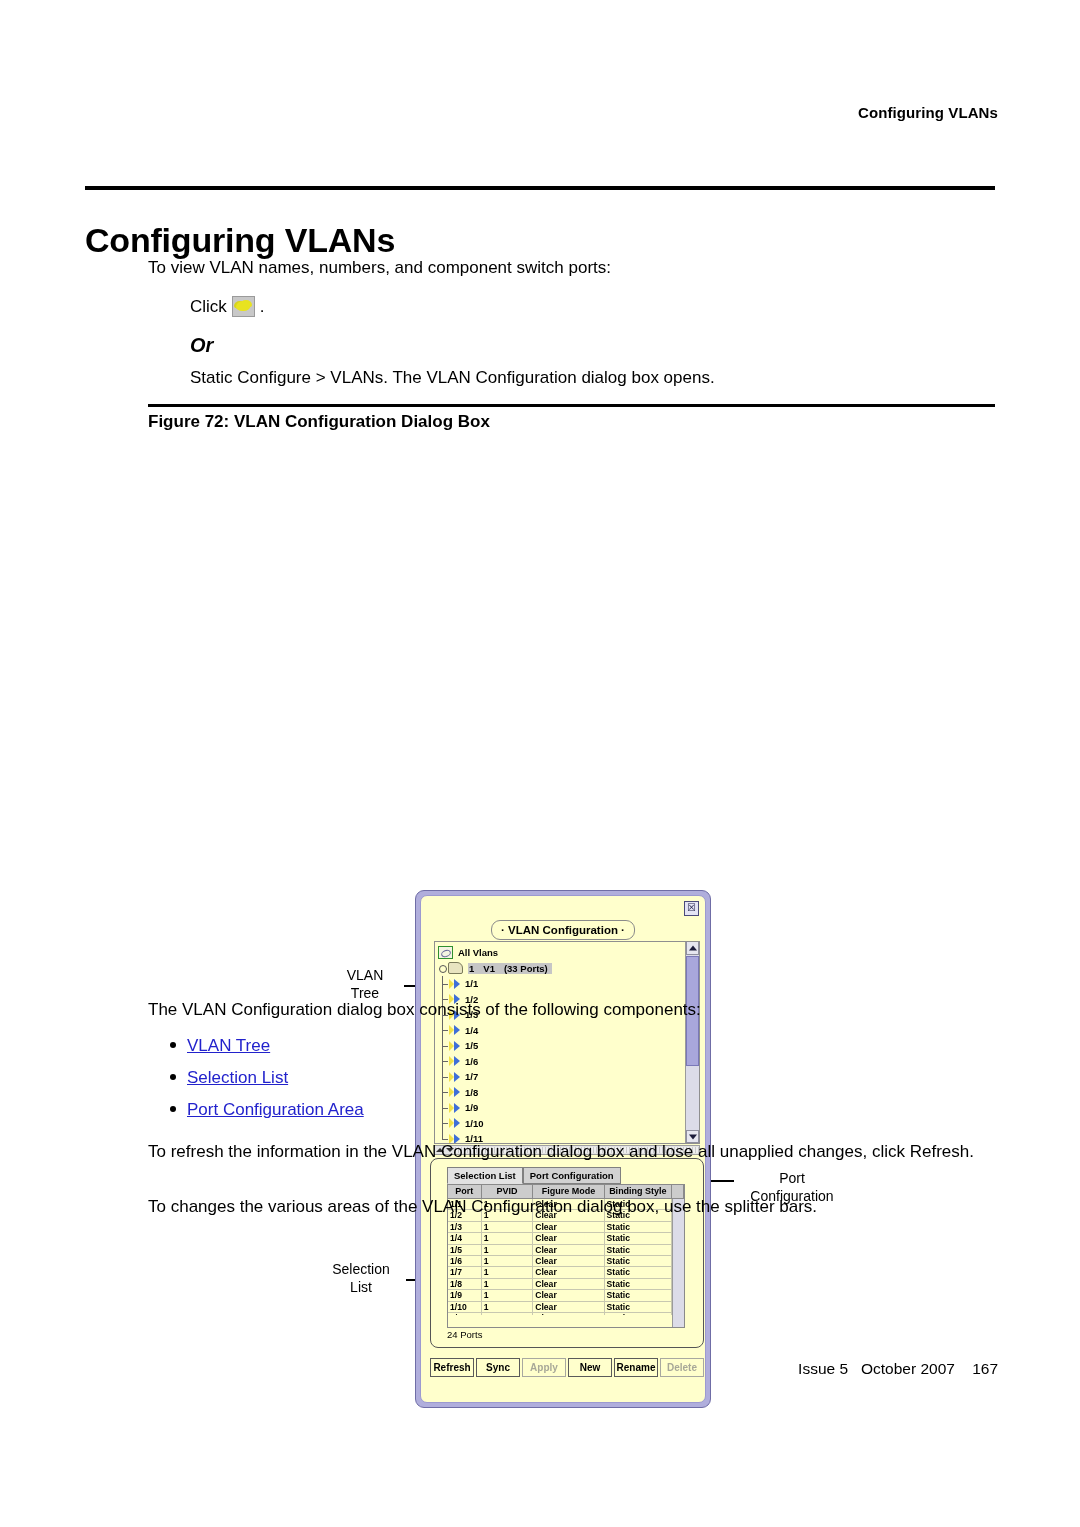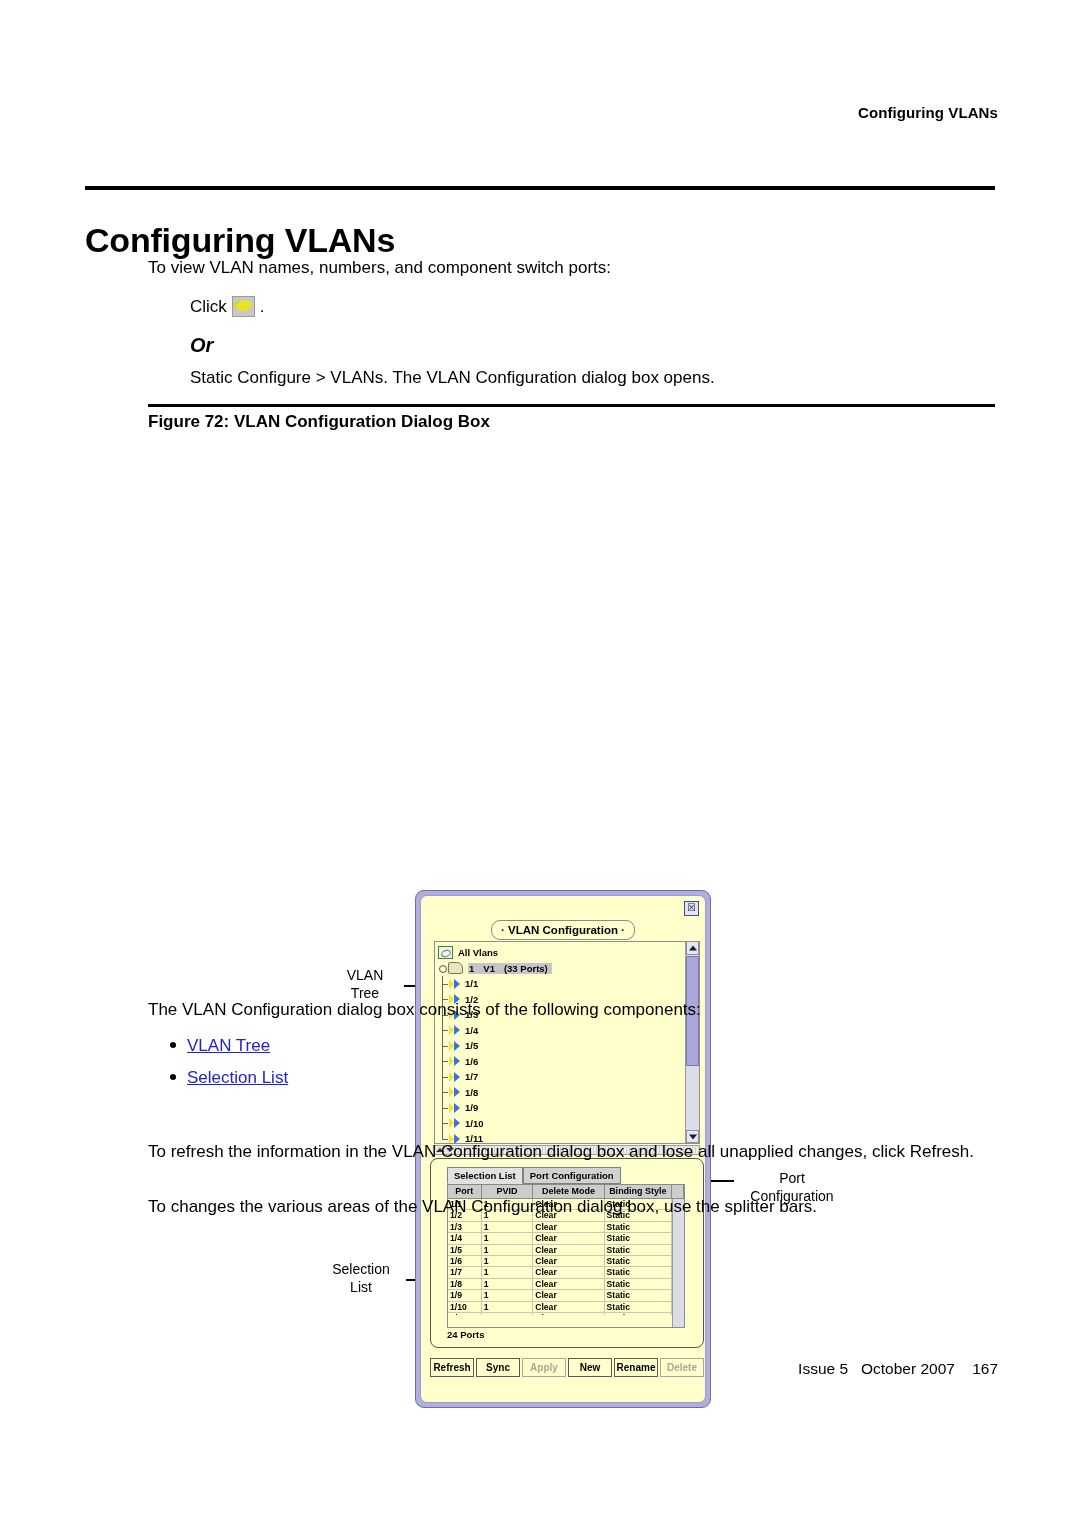--- a/index.html
+++ b/index.html
@@ -484,21 +484,21 @@
     box-sizing: border-box;
   }
   .grid-vscroll .sb-btn { height: 11px; }
   .grid-vscroll .sb-thumb { left: 0; right: 0; }
 
   .ports-count {
     position: absolute;
     left: 16px;
     top: 170px;
     font-size: 9.5px;
-    font-weight: bold;
+    font-weight: normal;
   }
 
   
   .dlg-buttons {
     position: absolute;
     left: 9px;
     top: 462px;
     width: 274px;
     display: flex;
     gap: 2px;
@@ -717,21 +717,21 @@
 
         <div class="tabs">
           <div class="tab active">Selection List</div>
           <div class="tab">Port Configuration</div>
         </div>
 
         <div class="grid">
           <div class="grid-head">
             <div class="cell c-port">Port</div>
             <div class="cell c-pvid">PVID</div>
-            <div class="cell c-tag">Delete Mode</div>
+            <div class="cell c-tag">Figure Mode</div>
             <div class="cell c-bind">Binding Style</div>
             <div class="cell c-pad"></div>
           </div>
 
           <div class="grid-body">
             <div class="grid-row">
               <div class="cell c-port">1/1</div>
               <div class="cell c-pvid">1</div>
               <div class="cell c-tag">Clear</div>
               <div class="cell c-bind">Static</div>
@@ -826,19 +826,23 @@
 
 <div class="bullets">
   <div class="bullet">
     <span class="dot"></span>
     <span class="lnk">VLAN Tree</span>
   </div>
   <div class="bullet">
     <span class="dot"></span>
     <span class="lnk">Selection List</span>
   </div>
+  <div class="bullet">
+    <span class="dot"></span>
+    <span class="lnk">Port Configuration Area</span>
+  </div>
 </div>
 
 <div class="para-refresh"><span>To refresh the information in the VLAN Configuration dialog box and lose all unapplied changes, click </span><span class="b">Refresh</span><span>.</span></div>
 
 <div class="para-resize">To changes the various areas of the VLAN Configuration dialog box, use the splitter bars.</div>
 
 <div class="footer">Issue 5   October 2007    167</div>
 
 </body></html>

